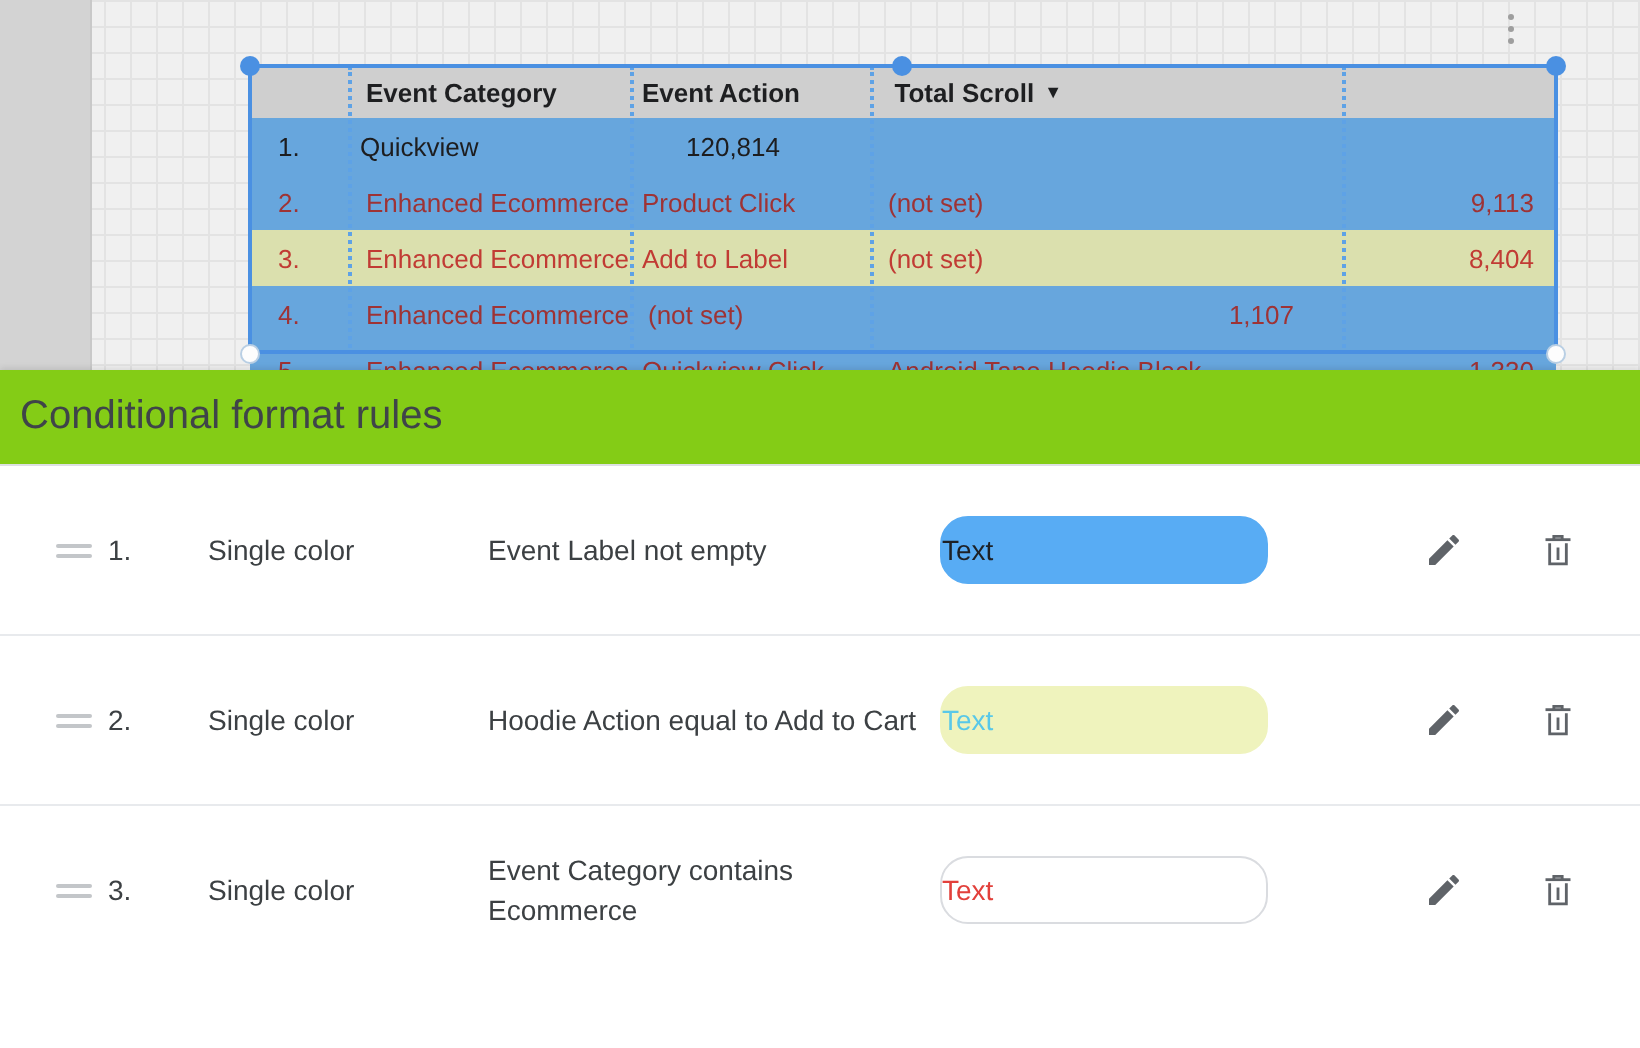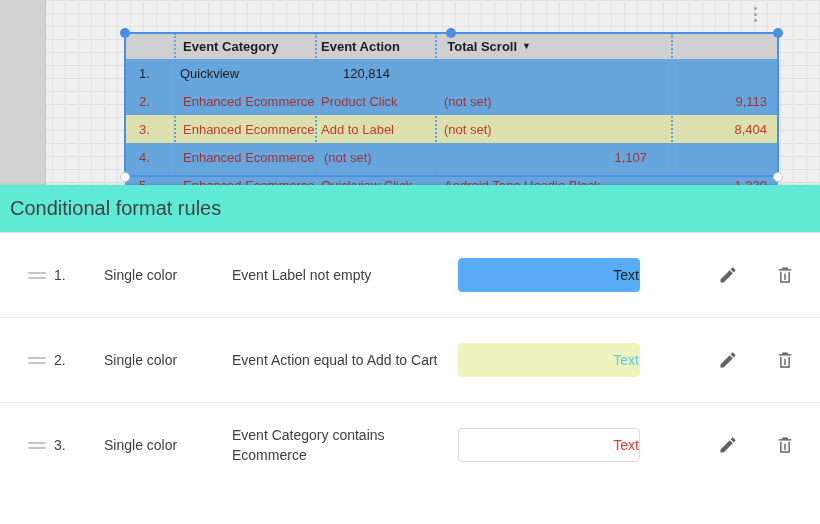--- a/index.html
+++ b/index.html
@@ -34,32 +34,32 @@
   .dotline { position:absolute; top:0; height:144px; border-left:2px dotted #5ea2e6; z-index:2; pointer-events:none; }
 
   
   .sel { position:absolute; left:124px; top:32px; width:655px; height:145px; border:2px solid #4a90e2; z-index:3; pointer-events:none; }
   .handle { position:absolute; width:10px; height:10px; border-radius:50%; z-index:4; }
   .handle.top { background:#4a90e2; }
   .handle.bot { background:#fdfdfd; border:1px solid #b9cfe4; }
 
   
   .panel { position:absolute; left:0; top:185px; width:820px; height:339px; background:#fff; z-index:10; box-shadow:0 -1px 3px rgba(0,0,0,.10); }
-  .panel-band { height:48px; background:#5eead4; border-bottom:1px solid #dde0e3; display:flex; align-items:center; }
+  .panel-band { height:48px; background:#84cc16; border-bottom:1px solid #dde0e3; display:flex; align-items:center; }
   .panel-title { font-size:20px; color:#3f4449; padding-left:10px; }
 
   .rule { display:flex; align-items:center; height:84px; color:#3c4043; font-size:14px; }
   .rule:first-of-type { margin-top:31px; }
   .rule-div { height:1px; background:#e8eaed; }
   .drag { margin-left:28px; width:22px; display:flex; flex-direction:column; gap:3px; cursor:grab; }
   .drag i { display:block; width:18px; height:2px; background:#c3c6c9; border-radius:1px; }
   .idx   { margin-left:4px; width:28px; }
   .rtype { margin-left:22px; width:92px; }
-  .cond  { margin-left:36px; width:226px; white-space:pre-line; line-height:1.45; }
-  .swatch { width:182px; height:34px; display:flex; align-items:center; justify-content:flex-end; border-radius:4px; border:1px solid transparent; }
+  .cond  { margin-left:48px; width:226px; white-space:pre-line; line-height:1.45; }
+  .swatch { width:164px; height:34px; display:flex; align-items:center; justify-content:flex-start; border-radius:14px; border:1px solid transparent; }
   .iconbtn { width:24px; height:24px; display:flex; align-items:center; justify-content:center; cursor:pointer; }
   .iconbtn.edit { margin-left:76px; }
   .iconbtn.del  { margin-left:33px; }
 </style>
 </head>
 <body>
 
 <div class="canvas">
   <div class="left-strip"></div>
 
@@ -159,21 +159,21 @@
   </div>
   <div class="rule-div"></div>
 
   <div class="rule">
     <div class="drag">
         <i></i>
         <i></i>
       </div>
     <div class="idx">2.</div>
     <div class="rtype">Single color</div>
-    <div class="cond">Event Action equal to Add to Cart</div>
+    <div class="cond">Hoodie Action equal to Add to Cart</div>
     <div class="swatch" style="background: rgb(239, 243, 189); color: rgb(89, 200, 232); border-color: rgb(239, 243, 189);">
       <span>Text</span>
     </div>
     <div class="iconbtn edit">
       <svg width="20" height="20" viewBox="0 0 24 24">
           <path fill="#5f6368" d="M3 17.25V21h3.75L17.81 9.94l-3.75-3.75L3 17.25zM20.71 7.04c.39-.39.39-1.02 0-1.41l-2.34-2.34c-.39-.39-1.02-.39-1.41 0l-1.83 1.83 3.75 3.75 1.83-1.83z"></path>
         </svg>
     </div>
     <div class="iconbtn del">
       <svg width="20" height="20" viewBox="0 0 24 24" fill="none" stroke="#5f6368" stroke-width="1.7">

